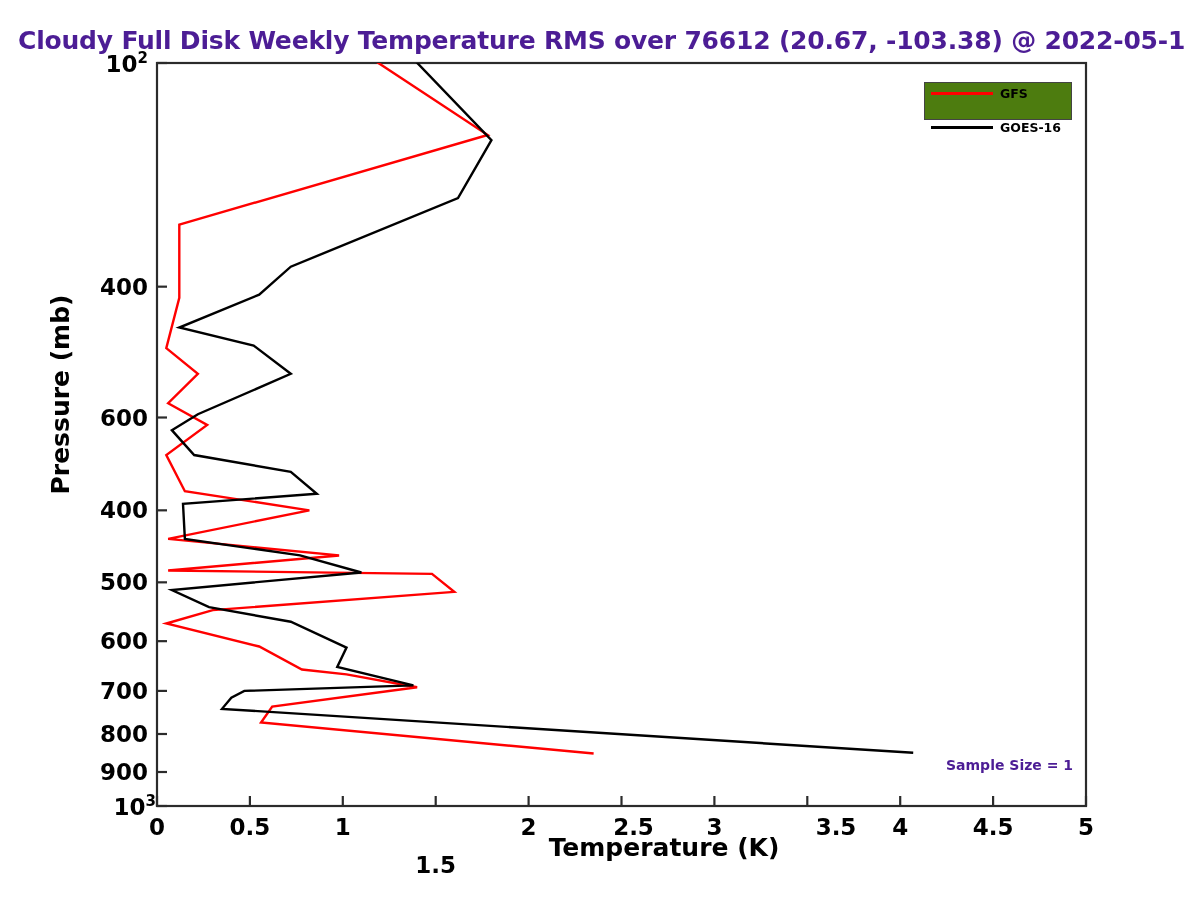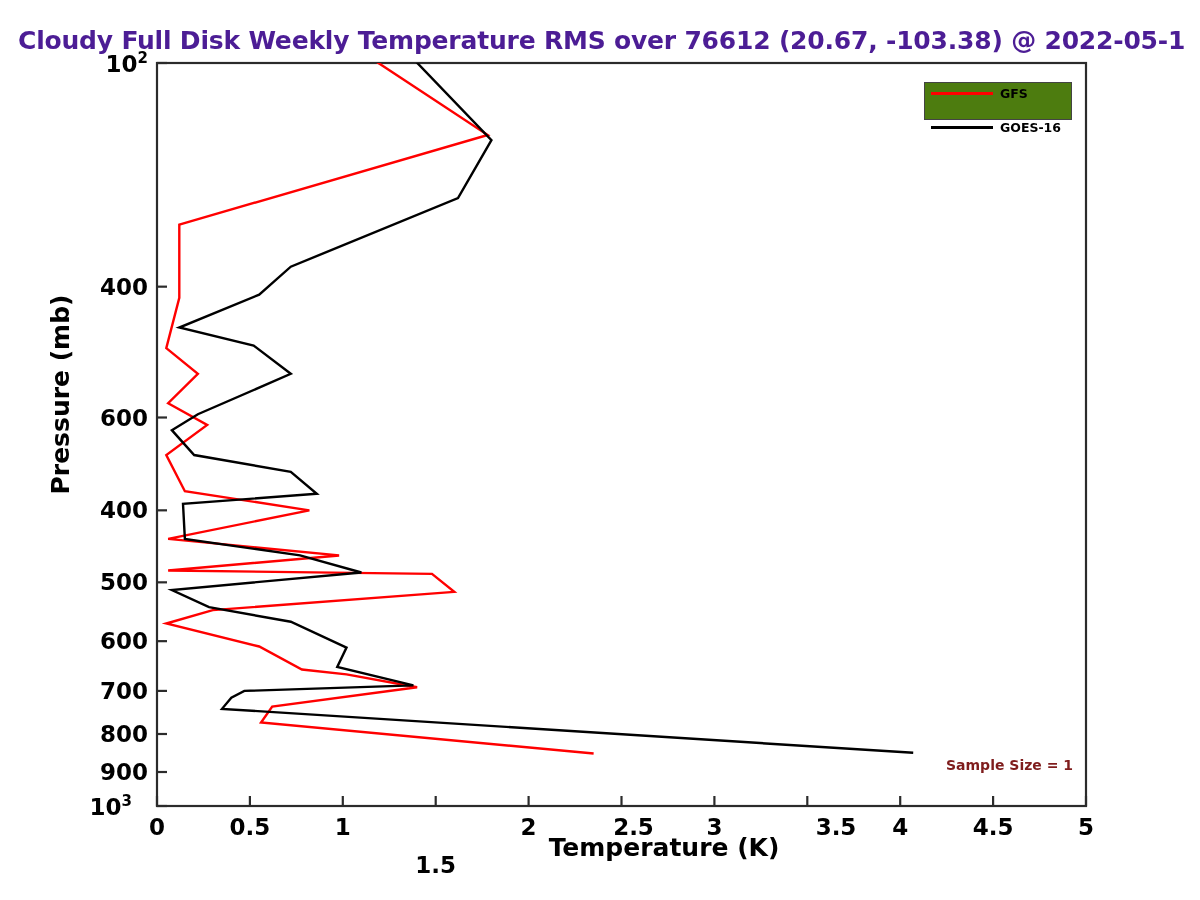--- a/index.html
+++ b/index.html
@@ -73,21 +73,21 @@
   .legline.red{background:#ff0000;}
   .legline.black{background:#000000;}
   .legtext{
     font-size:12.5px;font-weight:bold;color:#000;
     margin-left:7px;white-space:nowrap;
   }
 
   .samplesize{
     position:absolute;
     left:946px; top:757px;
-    font-size:14px;font-weight:bold;color:#7f1d1d;
+    font-size:14px;font-weight:bold;color:#4c1d95;
     white-space:nowrap;
   }
 </style>
 </head>
 <body>
 
 <div id="fig">
 
   <div class="title">Cloudy Full Disk Weekly Temperature RMS over 76612 (20.67, -103.38) @ 2022-05-1</div>
 
@@ -148,21 +148,21 @@
   <div id="yticklabels">
       <div class="ticklab ytick" style="left: 40px; width: 108px; top: 63px;">10<sup>2</sup></div>
       <div class="ticklab ytick" style="left: 40px; width: 108px; top: 286.665px;">400</div>
       <div class="ticklab ytick" style="left: 40px; width: 108px; top: 417.501px;">600</div>
       <div class="ticklab ytick" style="left: 40px; width: 108px; top: 510.331px;">400</div>
       <div class="ticklab ytick" style="left: 40px; width: 108px; top: 582.335px;">500</div>
       <div class="ticklab ytick" style="left: 40px; width: 108px; top: 641.166px;">600</div>
       <div class="ticklab ytick" style="left: 40px; width: 108px; top: 690.908px;">700</div>
       <div class="ticklab ytick" style="left: 40px; width: 108px; top: 733.996px;">800</div>
       <div class="ticklab ytick" style="left: 40px; width: 108px; top: 772.002px; text-align: right;">900</div>
-      <div class="ticklab ytick" style="left: 24px; width: 108px; top: 806px;">10<sup>3</sup></div>
+      <div class="ticklab ytick" style="left: 48px; width: 108px; top: 806px;">10<sup>3</sup></div>
     </div>
 
   <div class="legendbox">
     <div class="legrow r0">
       <span class="legline red"></span>
       <span class="legtext">GFS</span>
     </div>
     <div class="legrow r1">
       <span class="legline black"></span>
       <span class="legtext">GOES-16</span>

